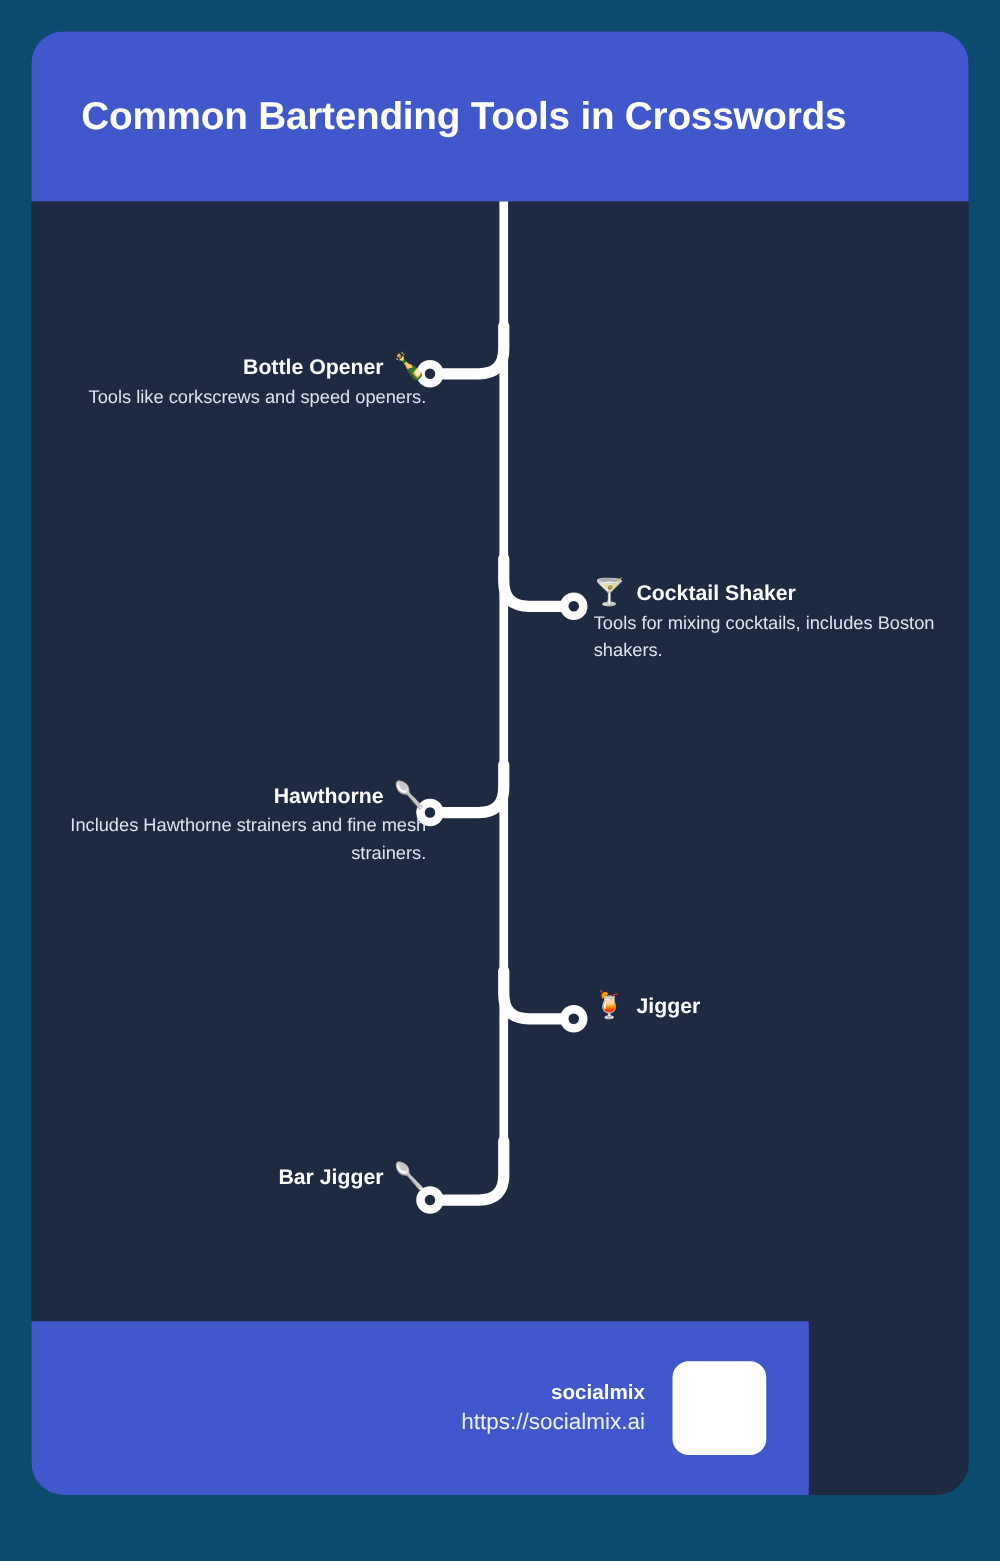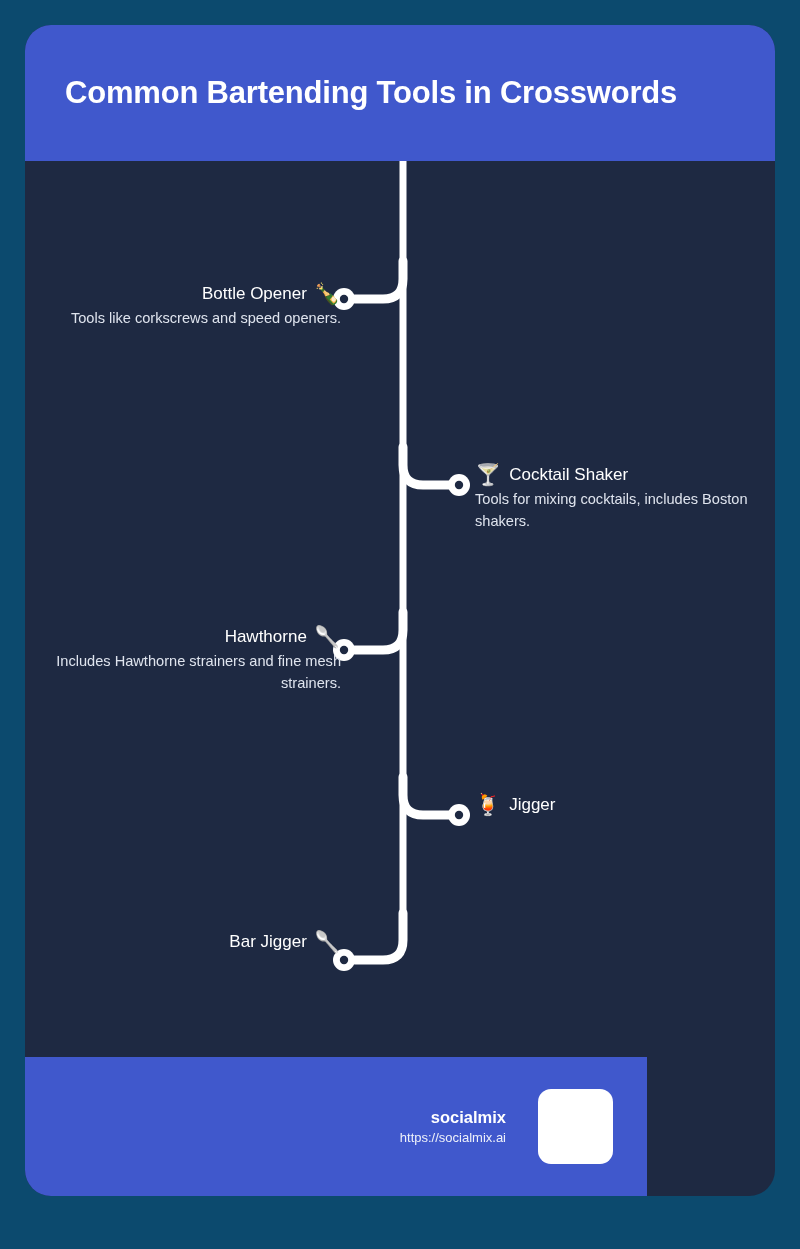--- a/index.html
+++ b/index.html
@@ -95,21 +95,21 @@
     display: flex;
     align-items: center;
     gap: 8px;
   }
   .item.left .item-head { justify-content: flex-end; }
   .item.right .item-head { justify-content: flex-start; }
 
   .item-title {
     color: #ffffff;
     font-size: 17px;
-    font-weight: normal;
+    font-weight: bold;
     white-space: nowrap;
     line-height: 1.15;
   }
 
   .item-icon {
     font-size: 21px;
     line-height: 1;
   }
 
   .item-desc {
@@ -140,37 +140,37 @@
     position: absolute;
     left: 0;
     top: 1032px;
     width: 622px;
     height: 139px;
     background: #4058cc;
     display: flex;
     align-items: center;
     justify-content: flex-end;
     padding-right: 34px;
-    gap: 32px;
+    gap: 22px;
   }
   .footer-text {
     text-align: right;
     display: flex;
     flex-direction: column;
     gap: 2px;
   }
   .brand {
     color: #ffffff;
     font-size: 16.5px;
     font-weight: bold;
     line-height: 1.2;
   }
   .brand-url {
     color: #eef1fa;
-    font-size: 13px;
+    font-size: 18px;
     line-height: 1.2;
   }
   .logo-box {
     width: 75px;
     height: 75px;
     border-radius: 13px;
     background: #ffffff;
   }
 </style>
 </head>

